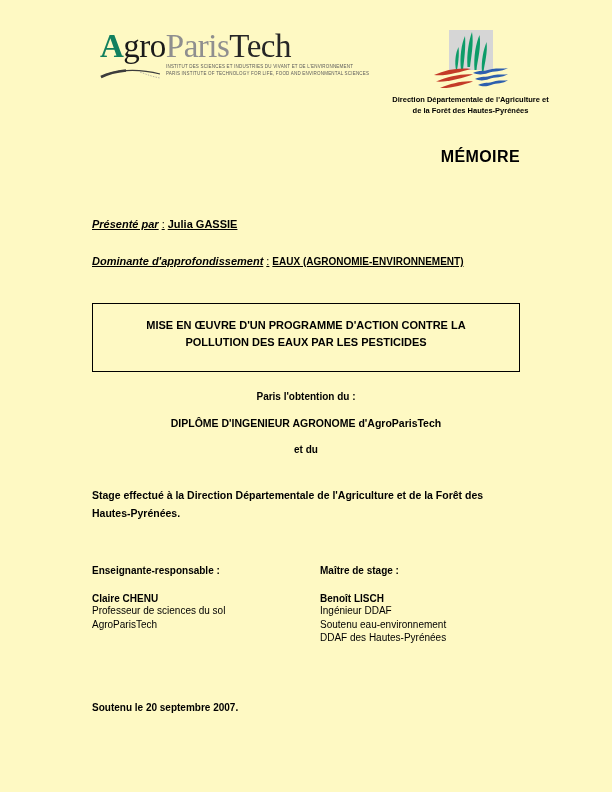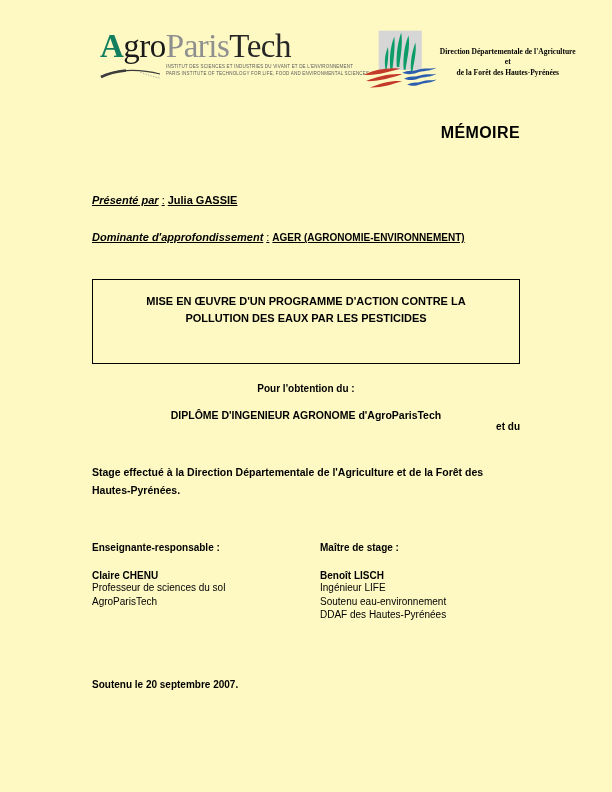--- a/index.html
+++ b/index.html
@@ -37,23 +37,22 @@
   .agro-tagline {
     margin-left:4px;
     font-size:4.5px;
     line-height:1.5;
     color:#5a5a5a;
     letter-spacing:0.2px;
     white-space:nowrap;
   }
   .ddaf-logo {
     width:215px;
-    display:flex; align-items:center;
+    display:flex; flex-direction:column; align-items:center;
     text-align:center;
-    font-family:Liberation Serif, serif;
   }
   .ddaf-caption {
     margin-top:3px;
     font-size:7.5px;
     font-weight:bold;
     line-height:1.4;
   }
   
   .content { padding:0 92px; }
   .doc-title {
@@ -66,30 +65,30 @@
   .meta-line { margin-top:0; font-size:11px;text-decoration:underline; }
   .meta-presented { margin-top:52px; }
   .meta-dominante { margin-top:25px; }
   .meta-label { font-weight:bold; font-style:italic; }
   .meta-sep { font-weight:normal; padding:0 3px; }
   .meta-value { font-weight:bold; }
   .meta-value-caps { font-weight:bold; font-size:10px; }
   .subject-box {
     margin-top:36px;
     border:1.5px solid #000;
-    padding:13px 26px 36px;
+    padding:13px 26px 20px;
     text-align:center;
     font-size:11px;
     font-weight:bold;
     line-height:1.55;
   }
   .center-line { text-align:center; font-weight:bold; }
   .obtention { margin-top:19px; font-size:10px; }
   .degree    { margin-top:15px; font-size:10.5px; }
-  .conj      { font-size:10px;text-align:right; }
+  .conj      { margin-top:15px; font-size:10px; }
   .stage-par {
     margin-top:31px;
     font-size:10.5px;
     font-weight:bold;
     line-height:1.75;
   }
   .supervisors { margin-top:42px; display:flex; font-size:10px; }
   .sup-col-left  { width:228px; flex:0 0 auto; }
   .sup-col-right { flex:1; }
   .sup-header { font-weight:bold; }
@@ -159,44 +158,44 @@
 
   <div class="content">
 
     <div class="doc-title">MÉMOIRE</div>
 
     <div class="meta-line meta-presented">
       <span class="meta-label">Présenté par</span><span class="meta-sep">:</span><span class="meta-value">Julia GASSIE</span>
     </div>
 
     <div class="meta-line meta-dominante">
-      <span class="meta-label">Dominante d'approfondissement</span><span class="meta-sep">:</span><span class="meta-value-caps">AGER (AGRONOMIE-ENVIRONNEMENT)</span>
+      <span class="meta-label">Dominante d'approfondissement</span><span class="meta-sep">:</span><span class="meta-value-caps">EAUX (AGRONOMIE-ENVIRONNEMENT)</span>
     </div>
 
     <div class="subject-box">
       <span>MISE EN ŒUVRE D'UN PROGRAMME D'ACTION CONTRE LA POLLUTION DES EAUX PAR LES PESTICIDES</span>
     </div>
 
-    <div class="center-line obtention">Pour l'obtention du :</div>
+    <div class="center-line obtention">Paris l'obtention du :</div>
     <div class="center-line degree">DIPLÔME D'INGENIEUR AGRONOME d'AgroParisTech</div>
     <div class="center-line conj">et du</div>
 
     <div class="stage-par">Stage effectué à la Direction Départementale de l'Agriculture et de la Forêt des Hautes-Pyrénées.</div>
 
     <div class="supervisors">
       <div class="sup-col-left">
         <div class="sup-header">Enseignante-responsable :</div>
         <div class="sup-name">Claire CHENU</div>
         <div class="sup-line">Professeur de sciences du sol</div>
         <div class="sup-line">AgroParisTech</div>
       </div>
       <div class="sup-col-right">
         <div class="sup-header">Maître de stage :</div>
         <div class="sup-name">Benoît LISCH</div>
-        <div class="sup-line">Ingénieur LIFE</div>
+        <div class="sup-line">Ingénieur DDAF</div>
         <div class="sup-line">Soutenu eau-environnement</div>
         <div class="sup-line">DDAF des Hautes-Pyrénées</div>
       </div>
     </div>
 
     <div class="defense">Soutenu le 20 septembre 2007.</div>
 
   </div>
 </div>
 

